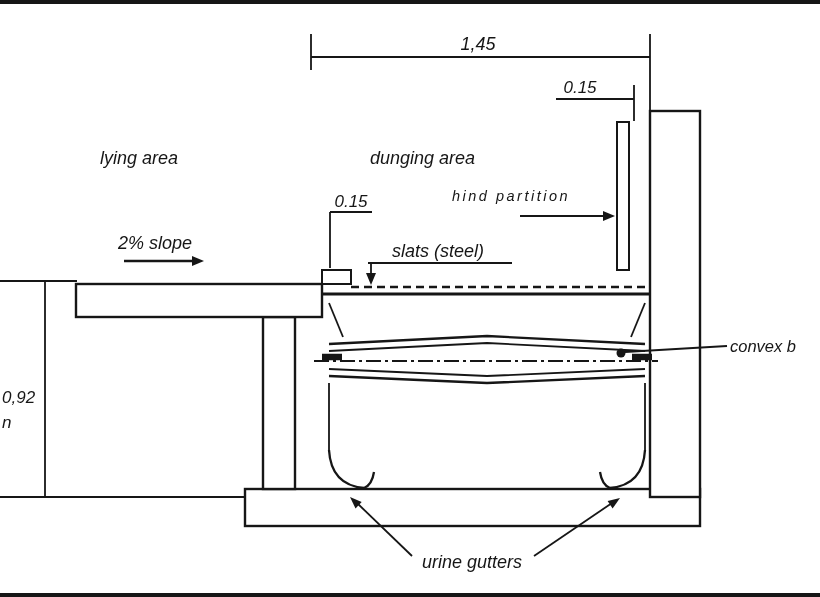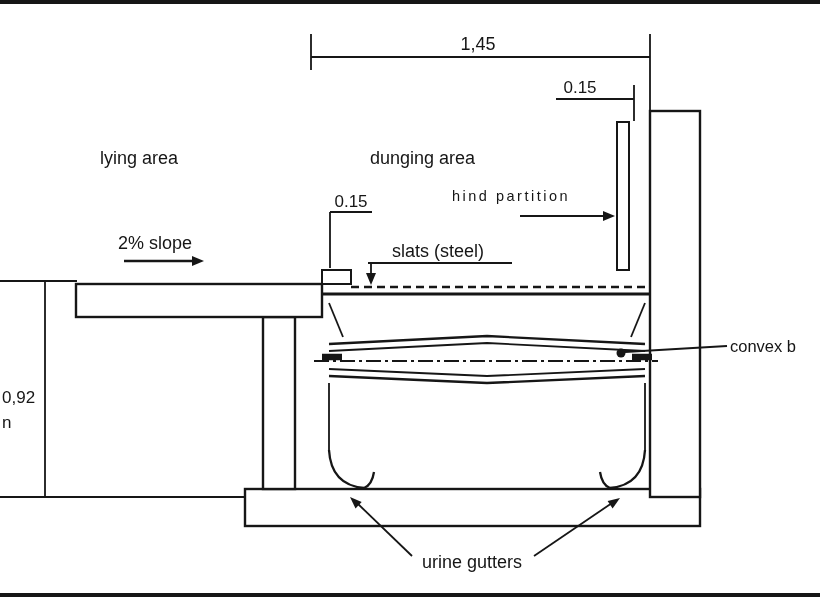--- a/index.html
+++ b/index.html
@@ -3,20 +3,21 @@
 <meta charset="utf-8">
 <style>
   html, body { margin: 0; padding: 0; background: #ffffff; }
   .stage {
     position: relative;
     width: 820px;
     height: 597px;
     background: #ffffff;
     overflow: hidden;
     font-family: "Liberation Sans", sans-serif;
+    font-style: italic;
   }
   svg { display: block; }
   
   .ln   { stroke: #161616; fill: none; stroke-width: 1.8; }
   .ln2  { stroke: #161616; fill: none; stroke-width: 2.3; }
   .ln3  { stroke: #161616; fill: none; stroke-width: 3; }
   .ln6  { stroke: #161616; fill: none; stroke-width: 6.5; }
   .box  { stroke: #161616; fill: #ffffff; stroke-width: 2.4; }
   .boxthin { stroke: #161616; fill: #ffffff; stroke-width: 2; }
   .dash    { stroke-dasharray: 8 5; }

